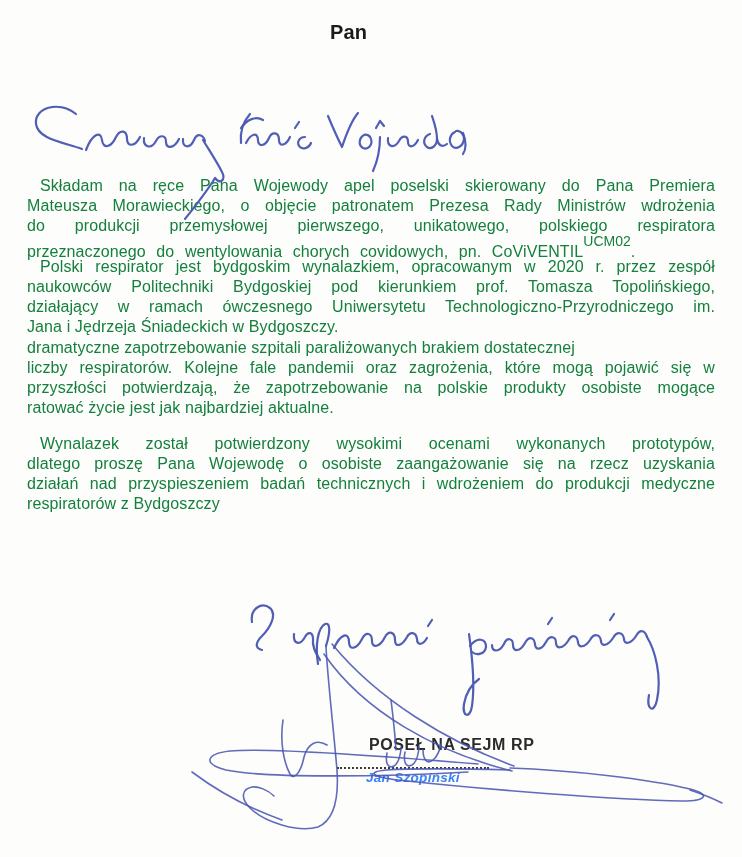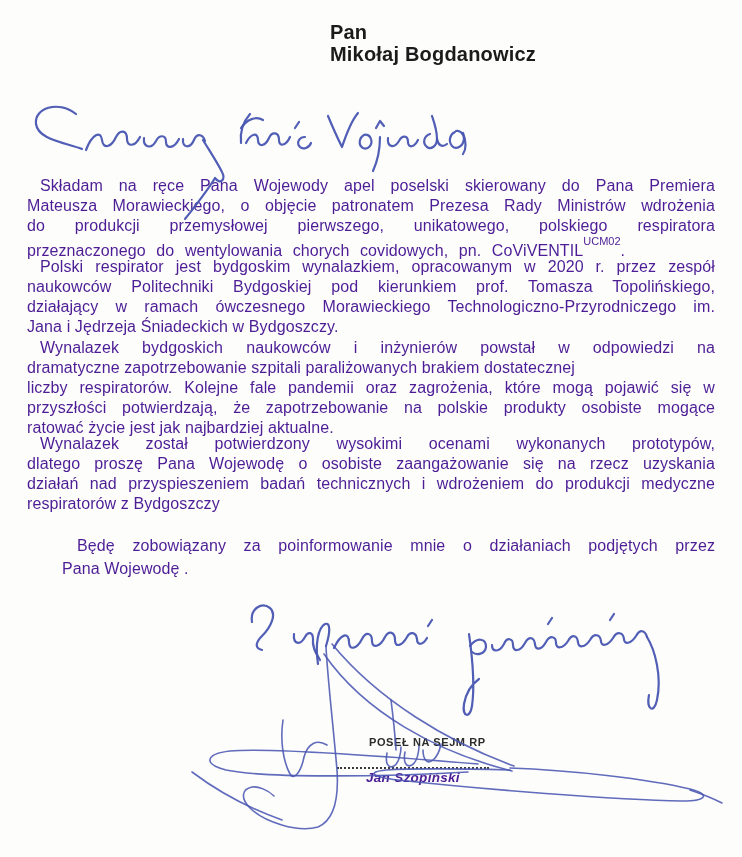--- a/index.html
+++ b/index.html
@@ -12,92 +12,86 @@
   .page{position:absolute;inset:0;}
   
   .recipient{
     position:absolute;left:330px;top:22px;
     font-size:20px;font-weight:bold;line-height:21.7px;
     letter-spacing:0.2px;color:#1b1b1b;
   }
   
   .letter-body{
     position:absolute;left:27px;top:0;width:688px;height:857px;
-    font-size:16px;line-height:20px;letter-spacing:0.1px;color:#4c1d95;
+    font-size:16px;line-height:20px;letter-spacing:0.1px;color:#15803d;
   }
   .para{position:absolute;left:0;width:100%;}
   .para:nth-child(1){top:176px;}
   .para:nth-child(2){top:257px;}
   .para:nth-child(3){top:338px;}
   .para:nth-child(4){top:434px;}
   .para:nth-child(5){top:534px;}
   .para:nth-child(5) .line{height:23px;line-height:23px;}
   .line{height:20px;white-space:nowrap;}
   .line.just{white-space:normal;text-align:justify;text-align-last:justify;}
   .line.wide{word-spacing:6px;}
-  .line sup{font-size:11px;letter-spacing:0;position:relative;top:-5.5px;}
+  .line sup{font-size:14px;letter-spacing:0;position:relative;top:-5.5px;}
   
   .footer-role{
     position:absolute;left:369px;top:736px;
-    font-size:11px;font-weight:600;letter-spacing:0.6px;color:#2b2b2b;
+    font-size:16px;font-weight:600;letter-spacing:0.6px;color:#2b2b2b;
   }
   .dotted-rule{
     position:absolute;left:337px;top:767px;width:152px;height:0;
     border-top:2px dotted #3a3a3a;
   }
   .footer-name{
     position:absolute;left:366px;top:770px;
     font-size:13.5px;font-weight:bold;font-style:italic;
-    letter-spacing:0.3px;color:#4c1d95;
+    letter-spacing:0.3px;color:#3b82f6;
   }
   
   .ink-overlay{position:absolute;left:0;top:0;pointer-events:none;}
   .ink{fill:none;stroke:#4a57b2;stroke-linecap:round;stroke-linejoin:round;}
   .ink.t{stroke-width:2.2;opacity:0.96;}
   .ink.f{stroke-width:1.6;opacity:0.88;}
 </style>
 </head>
 <body>
 
 <div class="page">
 
   <div class="recipient">
     <div>Pan</div>
-    <div>Mikołaj Bogdanowicz</div>
   </div>
 
   <div class="letter-body">
       <div class="para">
         <div class="line just" style="text-indent: 13px;">Składam na ręce Pana  Wojewody apel poselski skierowany do Pana Premiera</div>
         <div class="line just">Mateusza Morawieckiego, o objęcie patronatem Prezesa Rady Ministrów wdrożenia</div>
         <div class="line just">do produkcji przemysłowej pierwszego, unikatowego, polskiego respiratora</div>
         <div class="line wide">przeznaczonego do wentylowania chorych covidowych, pn. CoViVENTIL<sup>UCM02</sup>.</div>
       </div>
       <div class="para">
         <div class="line just" style="text-indent: 13px;">Polski respirator jest bydgoskim wynalazkiem, opracowanym w 2020 r. przez zespół</div>
         <div class="line just">naukowców Politechniki Bydgoskiej pod kierunkiem prof. Tomasza Topolińskiego,</div>
-        <div class="line just">działający w ramach ówczesnego Morawieckiego Technologiczno-Przyrodniczego im.</div>
+        <div class="line just">działający w ramach ówczesnego Uniwersytetu Technologiczno-Przyrodniczego im.</div>
         <div class="line">Jana i Jędrzeja Śniadeckich w Bydgoszczy.</div>
       </div>
       <div class="para">
-        <div class="line just" style="text-indent: 13px;">Wynalazek bydgoskich naukowców i inżynierów powstał w odpowiedzi na</div>
         <div class="line">dramatyczne zapotrzebowanie szpitali paraliżowanych brakiem dostatecznej</div>
         <div class="line just">liczby respiratorów. Kolejne fale pandemii oraz zagrożenia, które mogą pojawić się w</div>
         <div class="line just">przyszłości potwierdzają, że zapotrzebowanie na polskie produkty osobiste mogące</div>
         <div class="line">ratować życie jest jak najbardziej aktualne.</div>
       </div>
       <div class="para">
         <div class="line just" style="text-indent: 13px;">Wynalazek został potwierdzony wysokimi ocenami wykonanych prototypów,</div>
         <div class="line just">dlatego proszę Pana Wojewodę o osobiste zaangażowanie się na rzecz uzyskania</div>
         <div class="line just">działań nad przyspieszeniem badań technicznych i  wdrożeniem do  produkcji medyczne</div>
         <div class="line">respiratorów z Bydgoszczy</div>
-      </div>
-      <div class="para">
-        <div class="line just" style="text-indent: 50px;">Będę zobowiązany za poinformowanie mnie o działaniach podjętych przez</div>
-        <div class="line" style="text-indent: 35px;">Pana Wojewodę .</div>
       </div>
     </div>
 
   <div class="footer-role">POSEŁ NA SEJM RP</div>
   <div class="dotted-rule"></div>
   <div class="footer-name">Jan Szopiński</div>
 
   <svg class="ink-overlay" width="742" height="857" viewBox="0 0 742 857">
 
     <g role="img" aria-label="Szanowny Panie Wojewodo">

